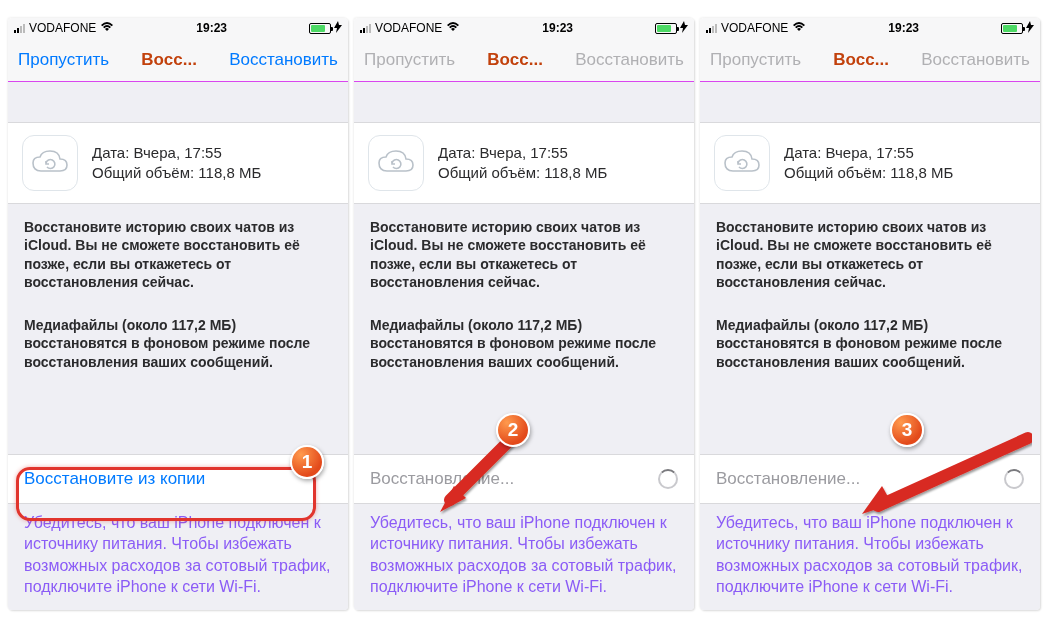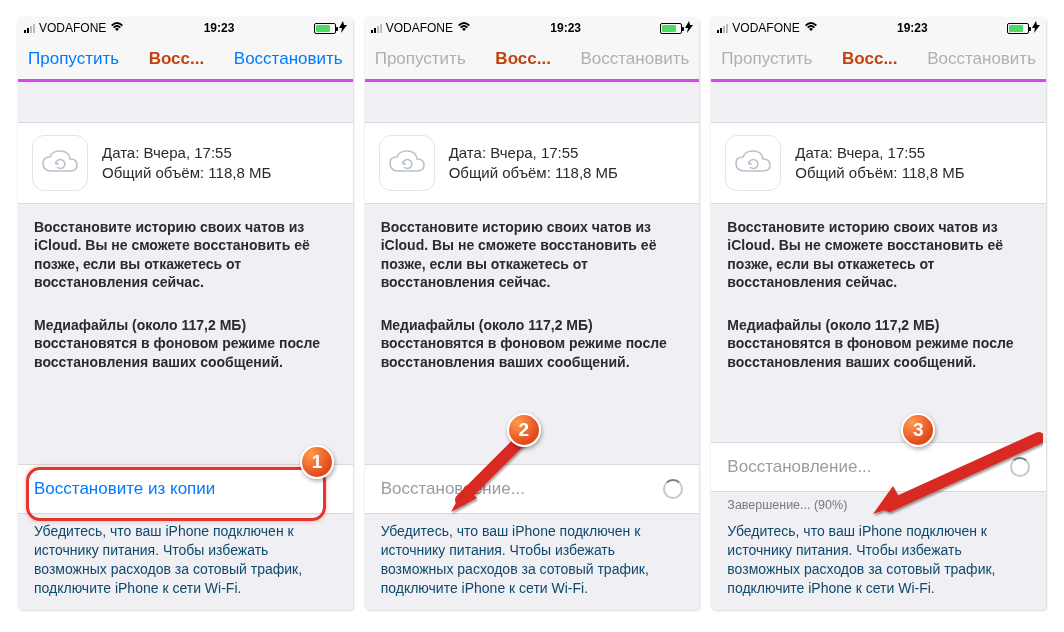--- a/index.html
+++ b/index.html
@@ -6,22 +6,22 @@
   body {
     font-family: -apple-system, "Helvetica Neue", Helvetica, Arial, sans-serif;
     background: #fff;
     width: 1064px;
     height: 632px;
     overflow: hidden;
     position: relative;
   }
   .stage {
     display: flex;
-    gap: 12px;
-    padding: 18px 18px;
+    gap: 6px;
+    padding: 18px 8px;
   }
   .phone {
     width: 340px;
     height: 592px;
     border-radius: 4px;
     background: #fff;
     position: relative;
     box-shadow: 1px 1px 2px rgba(0,0,0,0.15), -1px -1px 2px rgba(0,0,0,0.05);
     overflow: hidden;
     display: flex;
@@ -58,21 +58,21 @@
     content:""; position:absolute; right:-3px; top:3px; width:2px; height:4px;
     background:#000; border-radius:0 1px 1px 0;
   }
   .battery-fill{
     position:absolute; left:1px; top:1px; bottom:1px; width:70%;
     background:#4cd964; border-radius:1px;
   }
   .nav-bar {
     height: 44px;
     background: #f7f7f8;
-    border-bottom: 3px solid #d946ef;
+    border-bottom: 1px solid #d946ef;
     display: flex;
     align-items: center;
     justify-content: space-between;
     padding: 0 10px;
     font-size: 17px;
   }
   .nav-skip { color: #007aff; }
   .nav-title { color: #c2410c; font-weight: 600; }
   .nav-restore { color: #007aff; font-weight: 400; }
   .nav-skip.dim, .nav-restore.dim { color: #b0b0b3; }
@@ -129,23 +129,23 @@
     border-top-color: #7a7a7e;
     border-radius: 50%;
   }
   .progress-line {
     padding: 6px 16px 2px;
     font-size: 12.5px;
     color: #7a7a7e;
   }
   .footnote {
     padding: 8px 16px 12px;
-    font-size: 14px;
+    font-size: 16px;
     line-height: 1.35;
-    color: #0c4a6e;
+    color: #8b5cf6;
   }
   .highlight-box {
     position: absolute;
     border: 3px solid #e1352d;
     border-radius: 14px;
     pointer-events: none;
     box-shadow: 0 0 4px rgba(225,53,45,0.4);
   }
   .step-badge {
     position: absolute;
@@ -373,21 +373,20 @@
         <p>Медиафайлы (около 117,2 МБ) восстановятся в фоновом режиме после восстановления ваших сообщений.</p>
       </div>
 
       <div class="spacer"></div>
 
       <div class="restore-row dim">
         <span>Восстановление...</span>
         <span class="spinner"></span>
       </div>
 
-      <div class="progress-line">Завершение... (90%)</div>
       <div class="footnote">Убедитесь, что ваш iPhone подключен к источнику питания. Чтобы избежать возможных расходов за сотовый трафик, подключите iPhone к сети Wi-Fi.</div>
     </div>
 
     <div class="step-badge" style="left:190px; top:395px;">3</div>
     <svg class="arrow" style="left:152px; top:414px;" width="180" height="90" viewBox="0 0 180 90">
       <defs>
           <filter id="sh3">
             <feDropShadow dx="1" dy="2" stdDeviation="1.2" flood-opacity="0.4"></feDropShadow>
           </filter>
         </defs>

